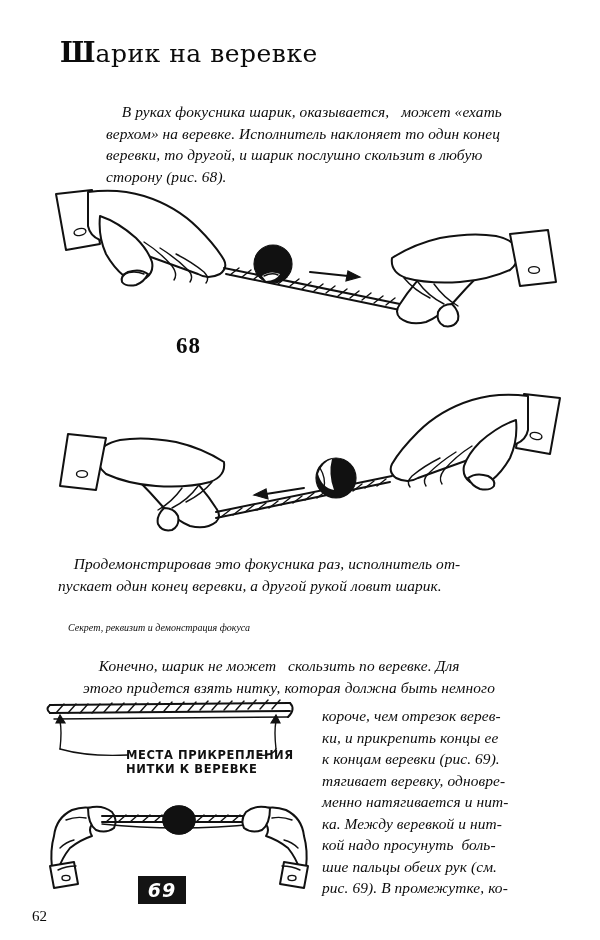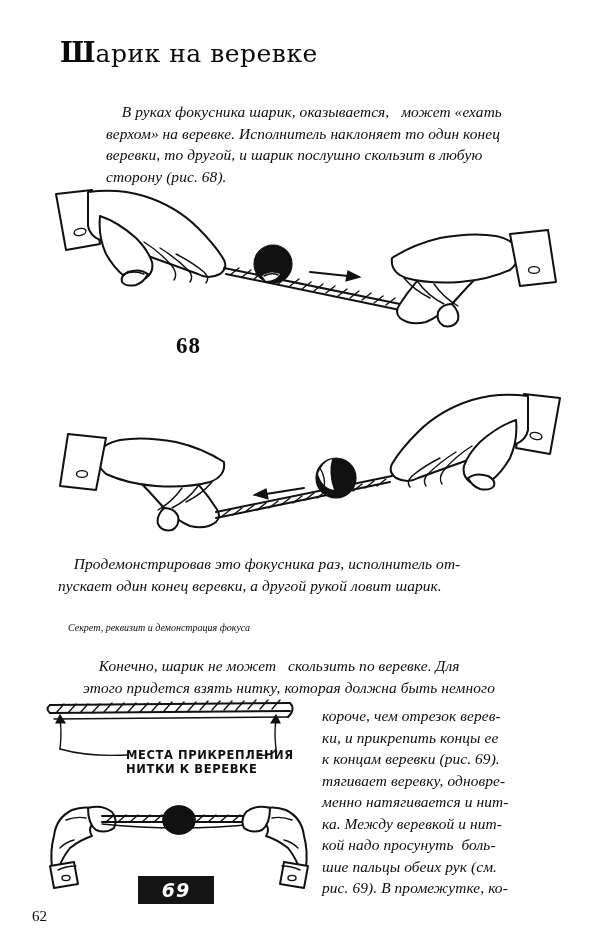--- a/index.html
+++ b/index.html
@@ -76,21 +76,21 @@
     font-family: Liberation Serif, serif;
     font-size: 23px; font-weight: bold; letter-spacing: 1px;
   }
   #fig-mid { left: 48px; top: 390px; width: 520px; height: 150px; }
 
   #fig69a { left: 44px; top: 695px; width: 270px; height: 78px; }
   #fig69b { left: 44px; top: 790px; width: 270px; height: 115px; }
 
   #fig69cap {
     position: absolute; left: 138px; top: 876px;
-    width: 76px; height: 28px;
+    width: 48px; height: 28px;
     background: #141414;
     display: flex; align-items: center; justify-content: center;
   }
   #fig69cap span {
     color: #ffffff;
     font-family: "DejaVu Sans", sans-serif;
     font-size: 19px; font-weight: bold; font-style: italic;
     letter-spacing: 1px;
   }
 

